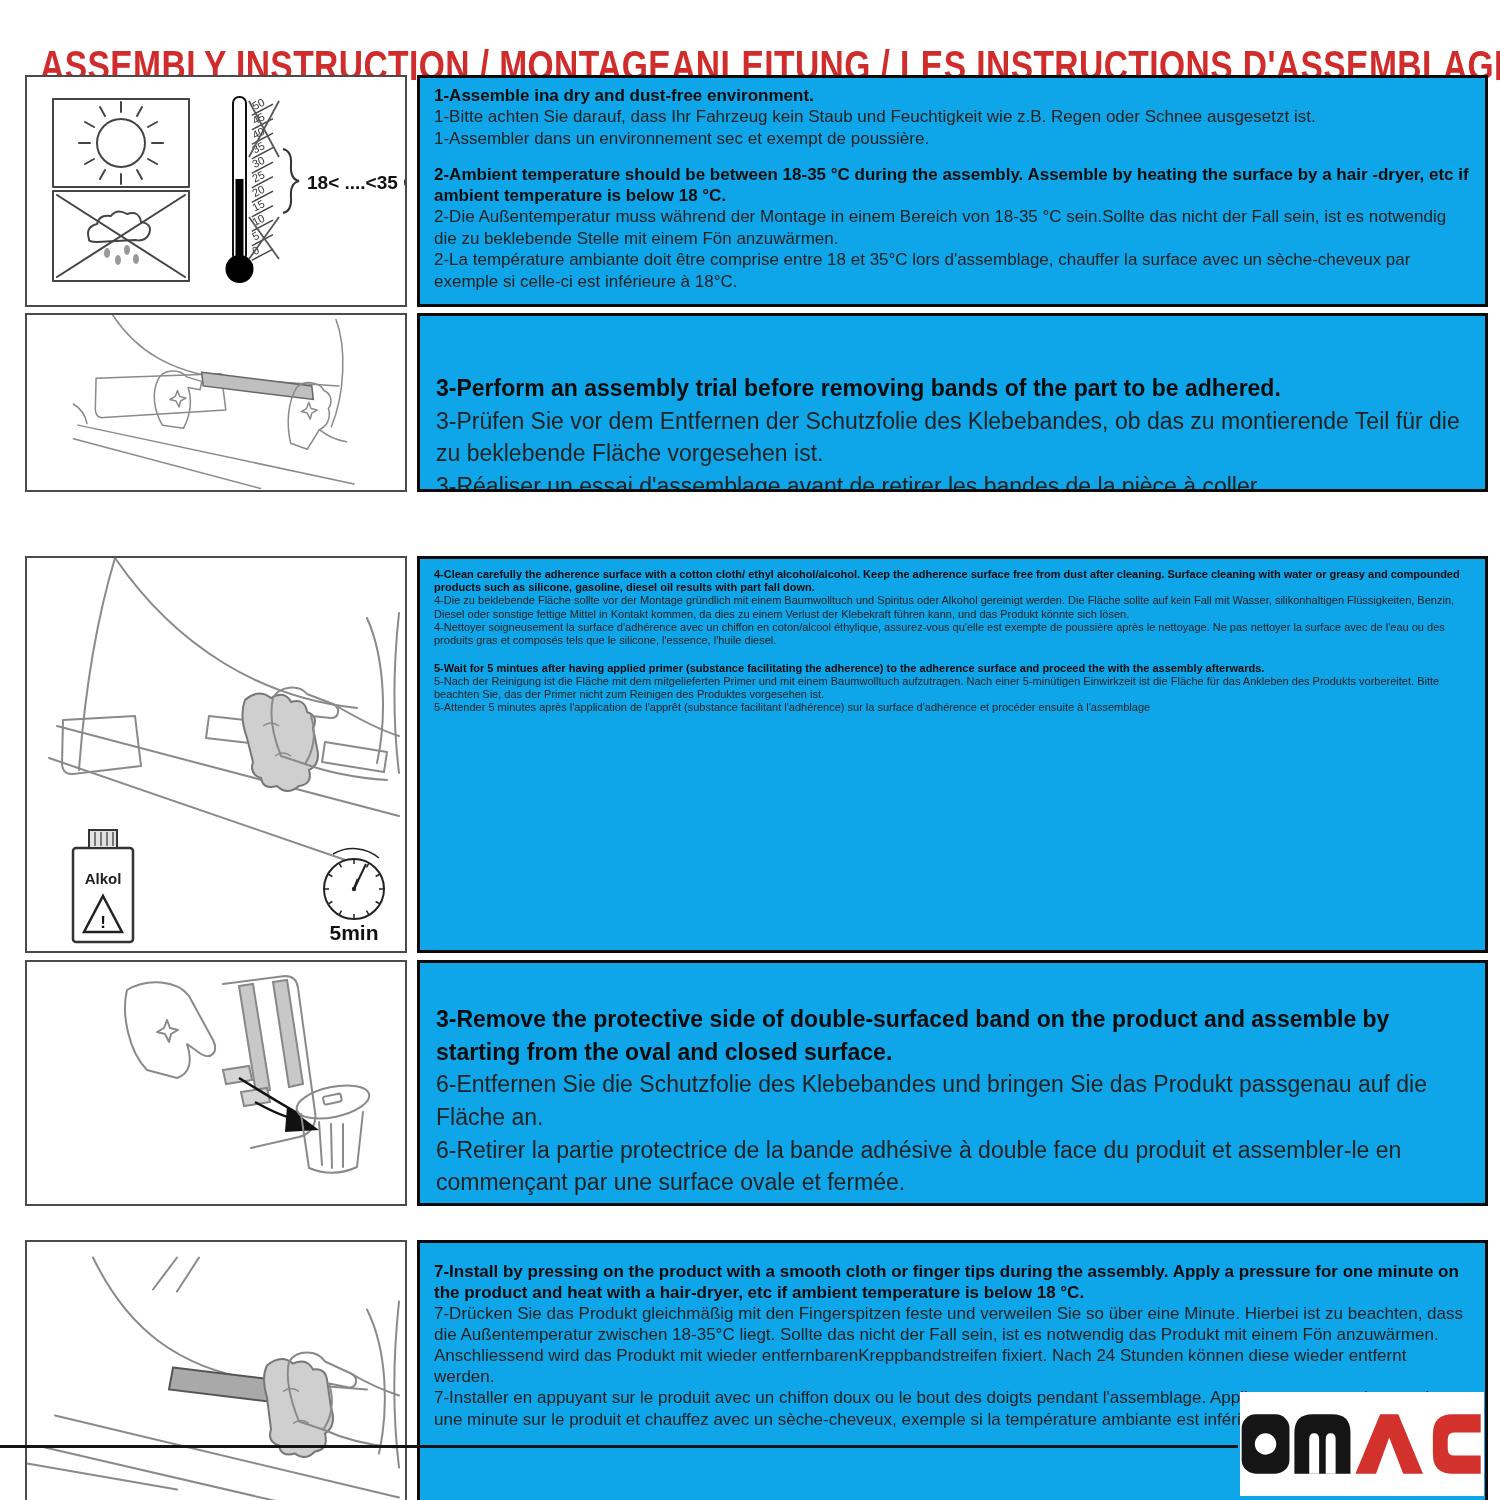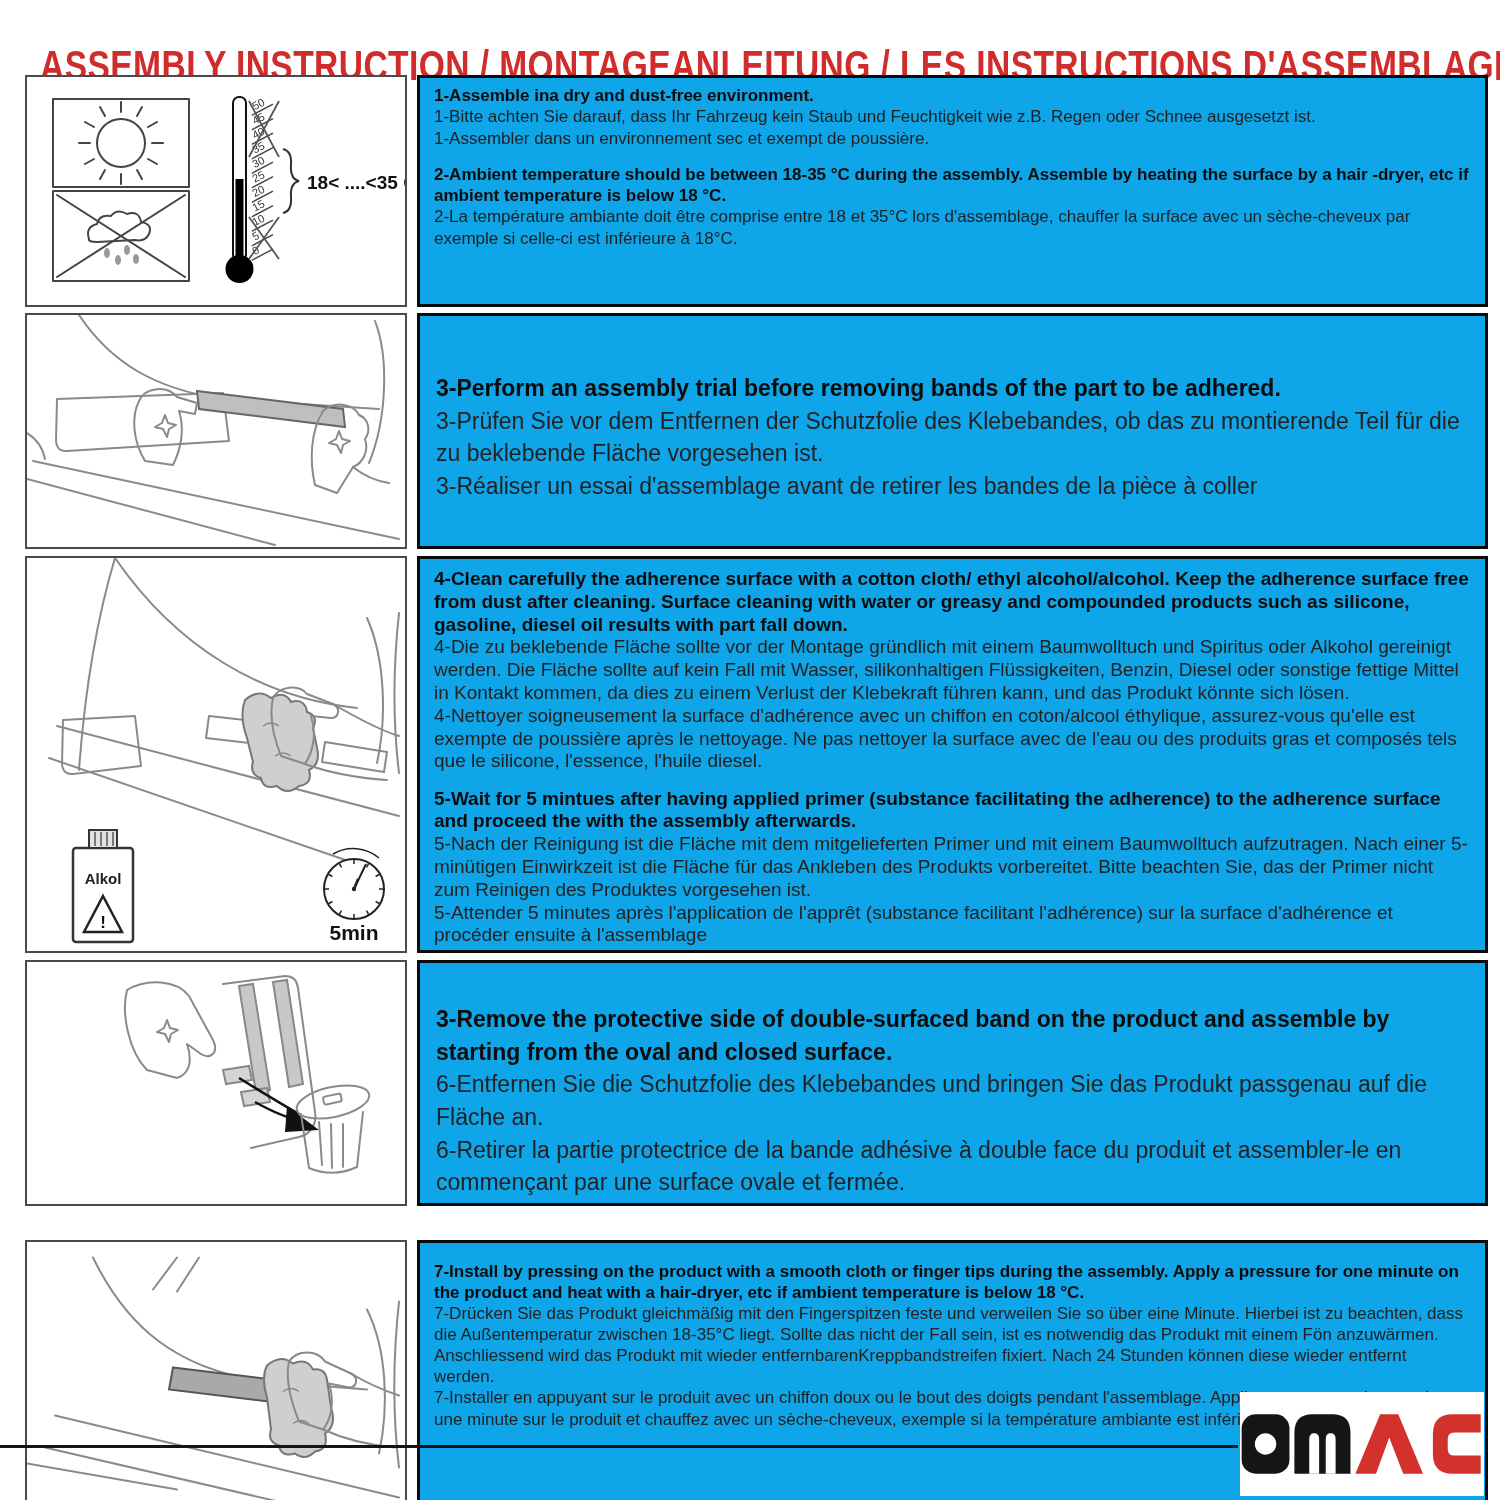--- a/index.html
+++ b/index.html
@@ -7,39 +7,39 @@
     width:1500px;height:1500px;position:relative;background:#ffffff;
     font-family:"Liberation Sans", sans-serif;color:#111;overflow:hidden;
   }
   .page-title{
     position:absolute;top:14px;left:40px;font-size:42px;font-weight:bold;
     color:#d02c2c;white-space:nowrap;transform:scaleX(0.80);transform-origin:left top;
     letter-spacing:0.5px;
   }
   .row{position:absolute;left:0;width:1500px;}
   .r1{top:75px;height:232px;}
-  .r2{top:313px;height:236px;}
+  .r2{top:313px;height:179px;}
   .r3{top:556px;height:397px;}
   .r4{top:960px;height:246px;}
   .r5{top:1240px;height:267px;}
   .illus-cell{
     position:absolute;left:25px;top:0;width:382px;height:100%;
     border:2px solid #4a4a4a;box-sizing:border-box;background:#fff;overflow:hidden;
   }
   .illus-cell svg{display:block;width:100%;height:100%;}
   .text-cell{
     position:absolute;left:417px;top:0;width:1071px;height:100%;
     border:3px solid #0a0a0a;box-sizing:border-box;background:#0ea5e9;overflow:hidden;
   }
   .t1{padding:7px 14px 0;}
   .t1 .para{font-size:17px;line-height:1.26;}
   .t2{padding:56px 16px 0;}
   .t2 .para{font-size:23px;line-height:1.42;}
   .t3{padding:9px 14px 0;}
-  .t3 .para{font-size:19px;line-height:1.2;}
+  .t3 .para{font-size:11px;line-height:1.2;}
   .t4{padding:40px 16px 0;}
   .t4 .para{font-size:23px;line-height:1.42;}
   .t5{padding:18px 14px 0;}
   .t5 .para{font-size:17px;line-height:1.24;}
   .para{margin:0;color:#222;}
   .para.bold{font-weight:bold;color:#0c0c0c;}
   .gap{height:0.9em;margin:0;}
   
   g.ln path, g.ln line, g.ln rect, g.ln circle, g.ln ellipse, g.ln polygon{
     stroke:#8a8a8a;stroke-width:2;fill:none;stroke-linecap:round;stroke-linejoin:round;
@@ -144,20 +144,21 @@
         <text x="280" y="112" font-size="19" font-weight="bold" fill="#111">18&lt; ....&lt;35 C</text>
       </g>
     </svg>
   </div>
   <div class="text-cell t1">
       <p class="para bold">1-Assemble ina dry and dust-free environment.</p>
       <p class="para">1-Bitte achten Sie darauf, dass Ihr Fahrzeug kein Staub und Feuchtigkeit wie z.B. Regen oder Schnee ausgesetzt ist.</p>
       <p class="para">1-Assembler dans un environnement sec et exempt de poussière.</p>
       <p class="gap"></p>
       <p class="para bold">2-Ambient temperature should be between 18-35 °C  during the assembly. Assemble by heating the surface by a hair -dryer, etc if ambient temperature is below 18 °C.</p>
+      <p class="para">2-Die Außentemperatur muss während der Montage in einem Bereich von 18-35 °C  sein.Sollte das nicht der Fall sein, ist es notwendig die zu beklebende Stelle mit einem Fön anzuwärmen.</p>
       <p class="para">2-La température ambiante doit être comprise entre 18 et 35°C lors d'assemblage, chauffer la surface avec un sèche-cheveux par exemple si celle-ci est inférieure à 18°C.</p>
     </div>
 </section>
 
 <section class="row r2">
   <div class="illus-cell">
     <svg viewBox="0 0 378 232">
       <g class="ln">
         <path d="M52 0 C84 48 128 74 196 84 L352 94"></path>
         <path d="M348 6 C362 42 360 104 342 148"></path>

